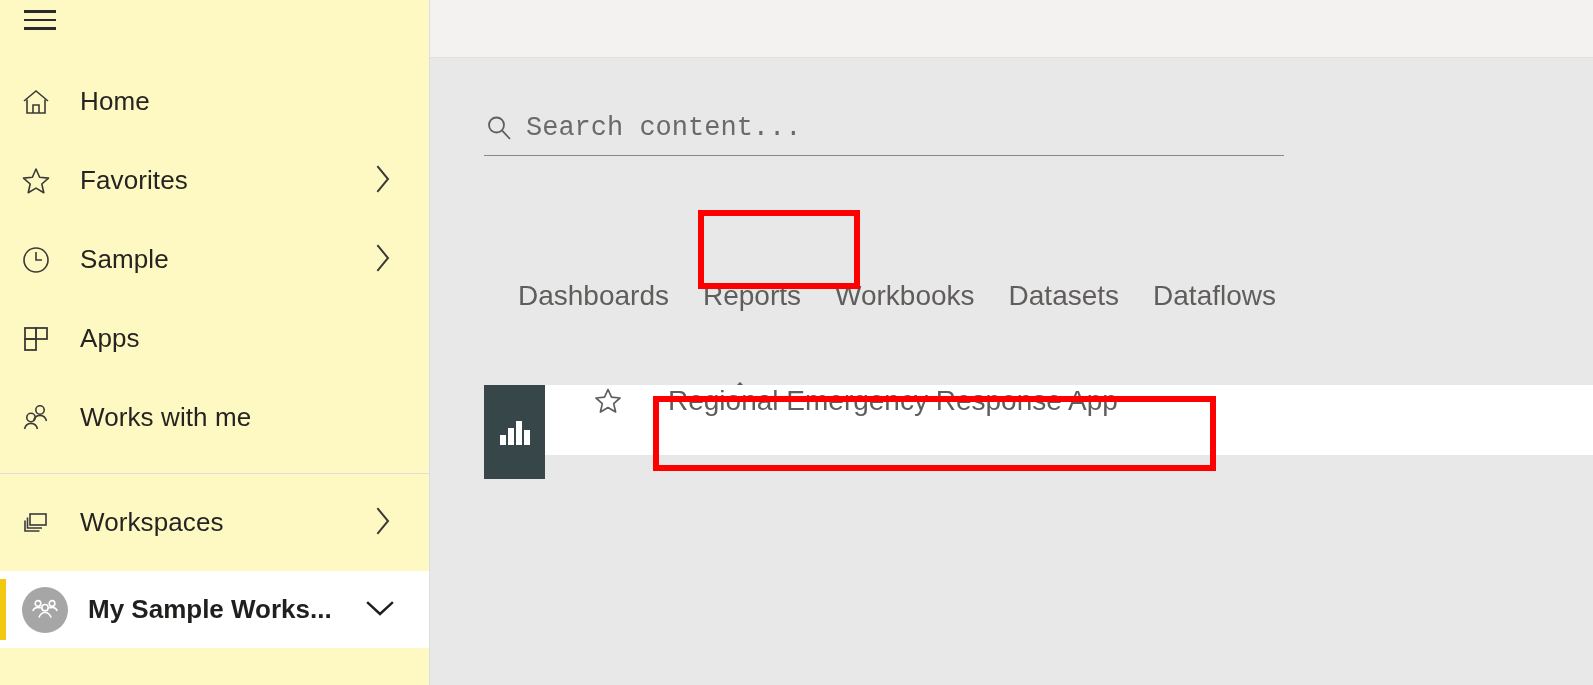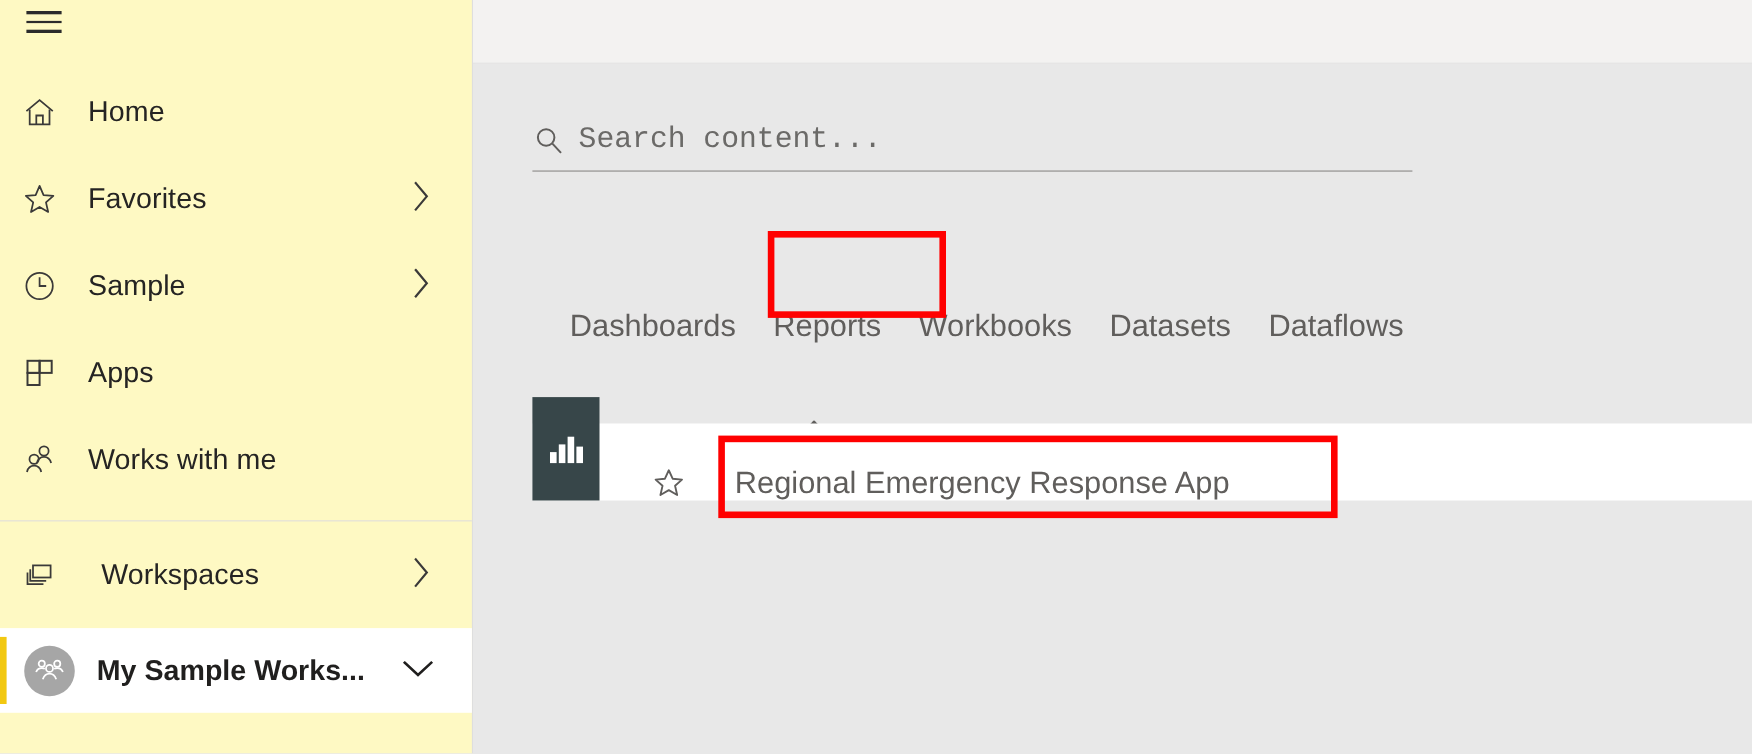--- a/index.html
+++ b/index.html
@@ -113,21 +113,20 @@
 
   .ws-group { position: absolute; left: 0; top: 474px; width: 429px; }
   .ws-item {
     position: relative;
     display: flex;
     align-items: center;
     height: 97px;
     padding-left: 20px;
     box-sizing: border-box;
     cursor: pointer;
-    gap: 12px;
   }
   .ws-selected {
     position: relative;
     display: flex;
     align-items: center;
     height: 77px;
     background: #ffffff;
     padding-left: 20px;
     box-sizing: border-box;
     cursor: pointer;
@@ -256,21 +255,21 @@
   }
 
   .row {
     position: absolute;
     left: 53px;
     top: 327px;
     width: 1109px;
     height: 70px;
     background: #ffffff;
     display: flex;
-    align-items: flex-end;
+    align-items: flex-start;
   }
   .row-type-icon {
     width: 61px;
     height: 94px;
     background: #374649;
     display: flex;
     align-items: center;
     justify-content: center;
     flex: 0 0 auto;
   }

